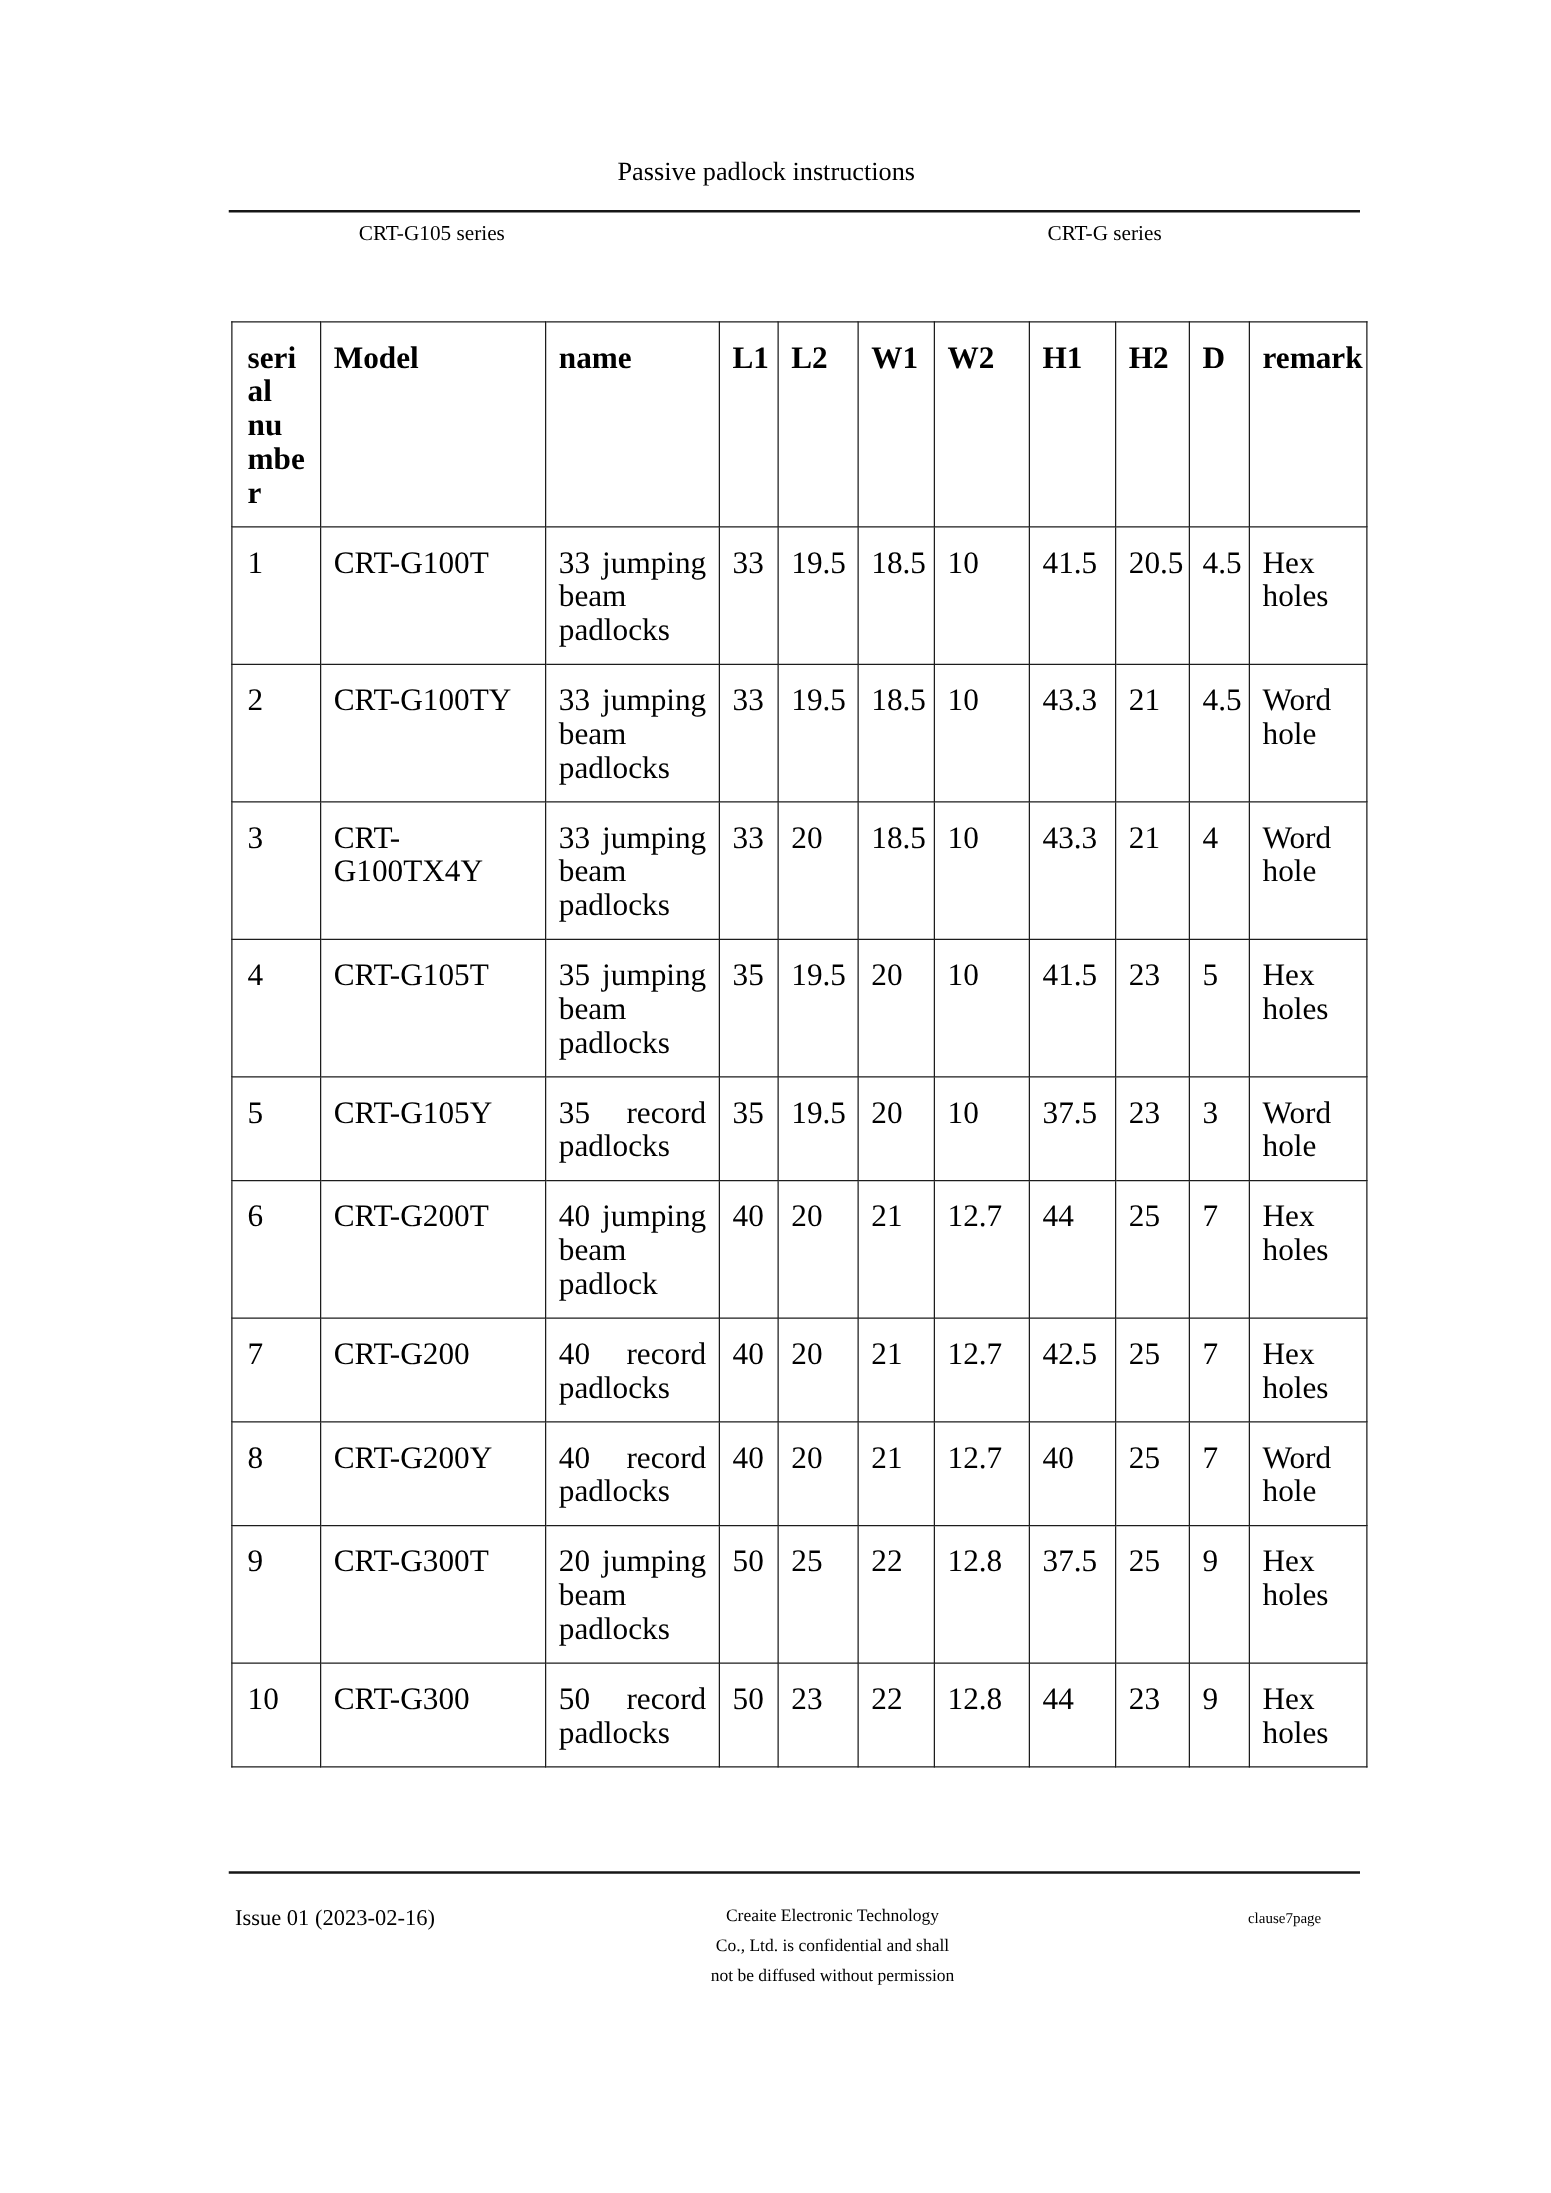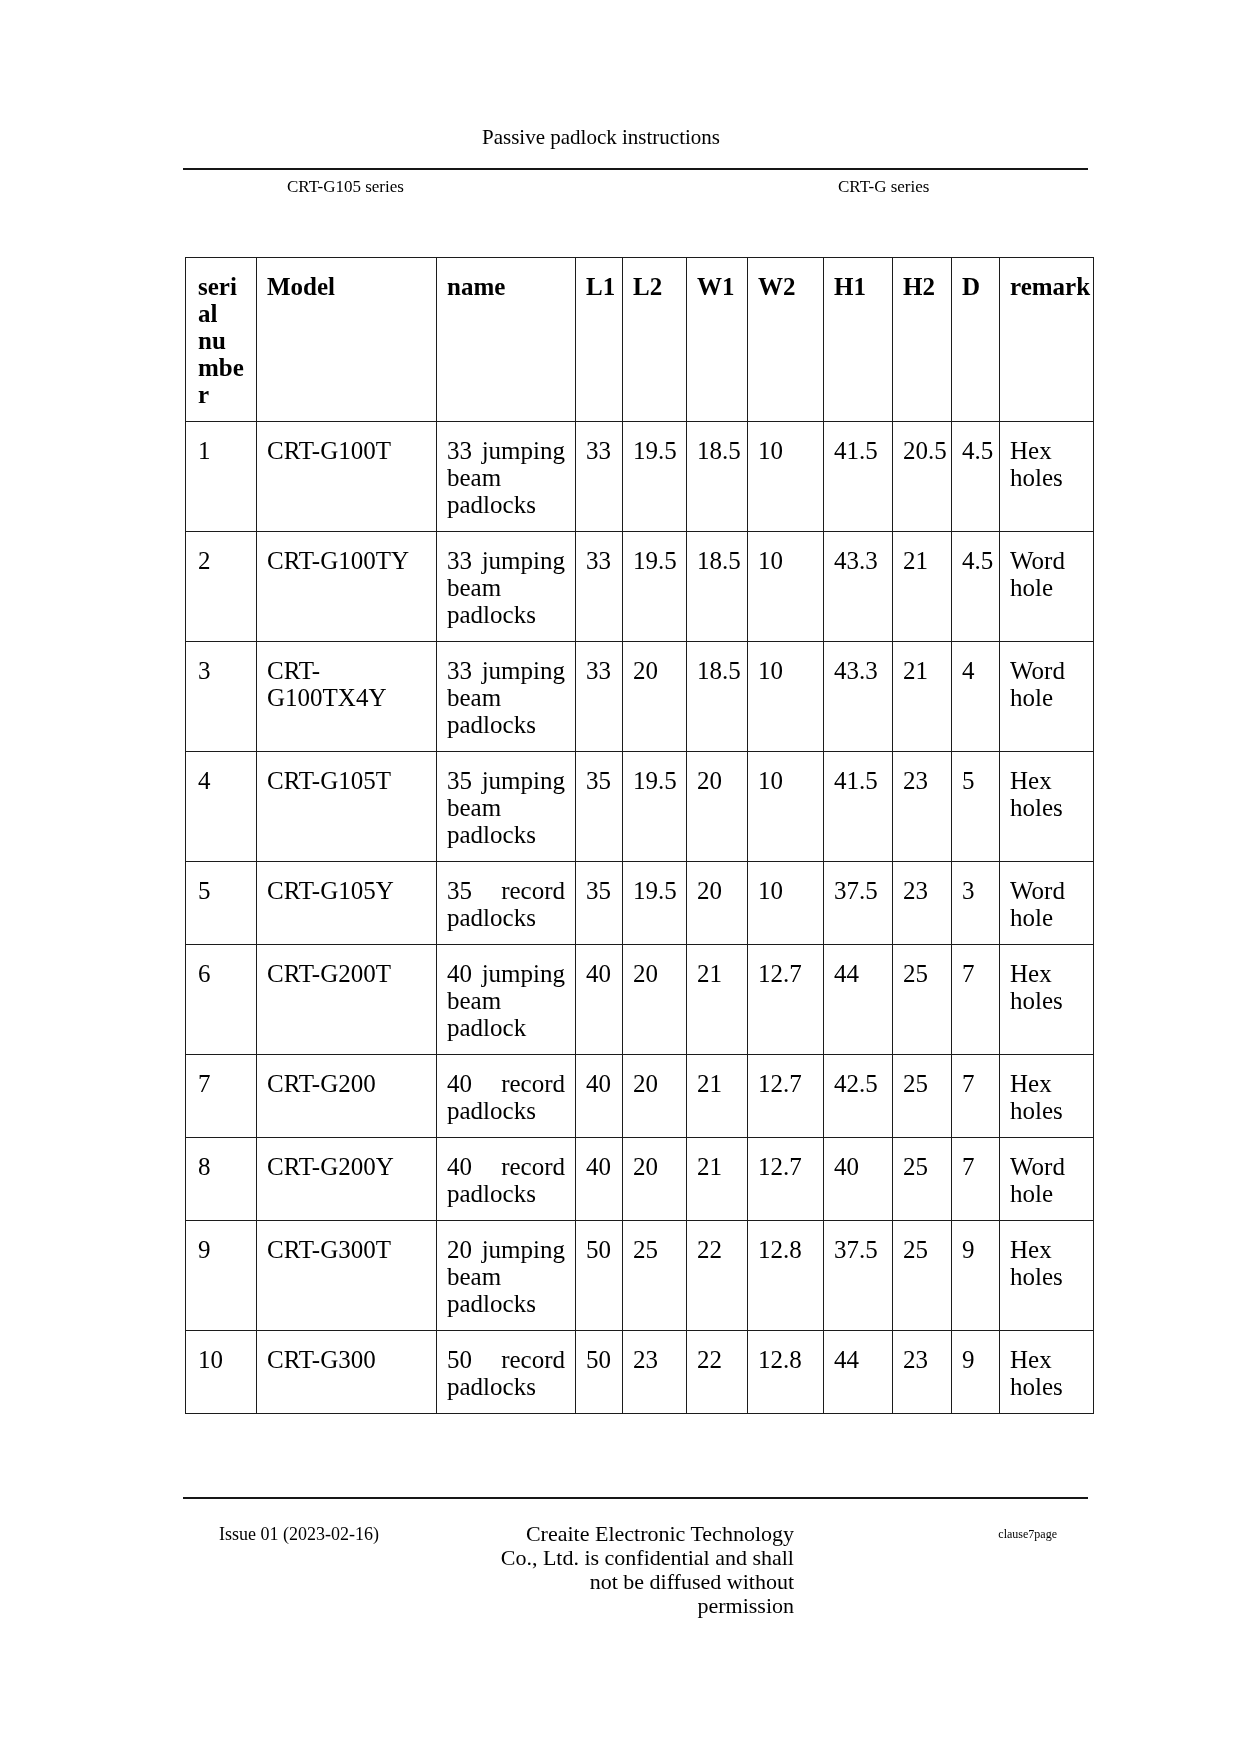--- a/index.html
+++ b/index.html
@@ -2,21 +2,21 @@
 <html><head>
 <meta charset="utf-8">
 <style>
   html,body{margin:0;padding:0;}
   body{
     width:1241px;height:1754px;background:#ffffff;position:relative;
     font-family:"Liberation Serif","DejaVu Serif",serif;color:#000;
     -webkit-font-smoothing:antialiased;
   }
   .page-title{
-    position:absolute;top:124px;left:147px;width:908px;
+    position:absolute;top:124px;left:159px;width:908px;
     text-align:center;font-size:21px;line-height:27px;
   }
   .rule{
     position:absolute;left:183px;width:905px;height:0;
     border-top:2px solid #161616;
   }
   .rule-top{top:168px;}
   .rule-bottom{top:1497px;}
   .series-label{
     position:absolute;top:173px;font-size:17px;font-weight:normal;line-height:27px;
@@ -42,25 +42,25 @@
   col.c3{width:47px}  col.c4{width:64px}  col.c5{width:61px}
   col.c6{width:76px}  col.c7{width:69px}  col.c8{width:59px}
   col.c9{width:48px}  col.c10{width:94px}
   table.spec th.c0, table.spec td.c0{
     padding-left:12px;padding-right:12px;overflow-wrap:break-word;word-wrap:break-word;
   }
   table.spec td.c2{text-align:justify;}
   table.spec td.c10{overflow-wrap:break-word;}
 
   .footer-issue{
-    position:absolute;top:1522px;left:188px;font-size:18px;line-height:24px;margin-left:31px;
+    position:absolute;top:1522px;left:188px;font-size:18px;line-height:24px;
   }
   .footer-center{
-    position:absolute;top:1522px;left:494px;width:300px;
-    text-align:right;font-size:22px;line-height:24px;
+    position:absolute;top:1522px;left:516px;width:300px;
+    text-align:center;font-size:14px;line-height:24px;
   }
   .footer-center span{display:block;}
   .footer-page{
     position:absolute;top:1522px;right:184px;font-size:12px;line-height:24px;
   }
 </style>
 </head>
 <body>
 
 <div class="page-title">Passive padlock instructions</div>

